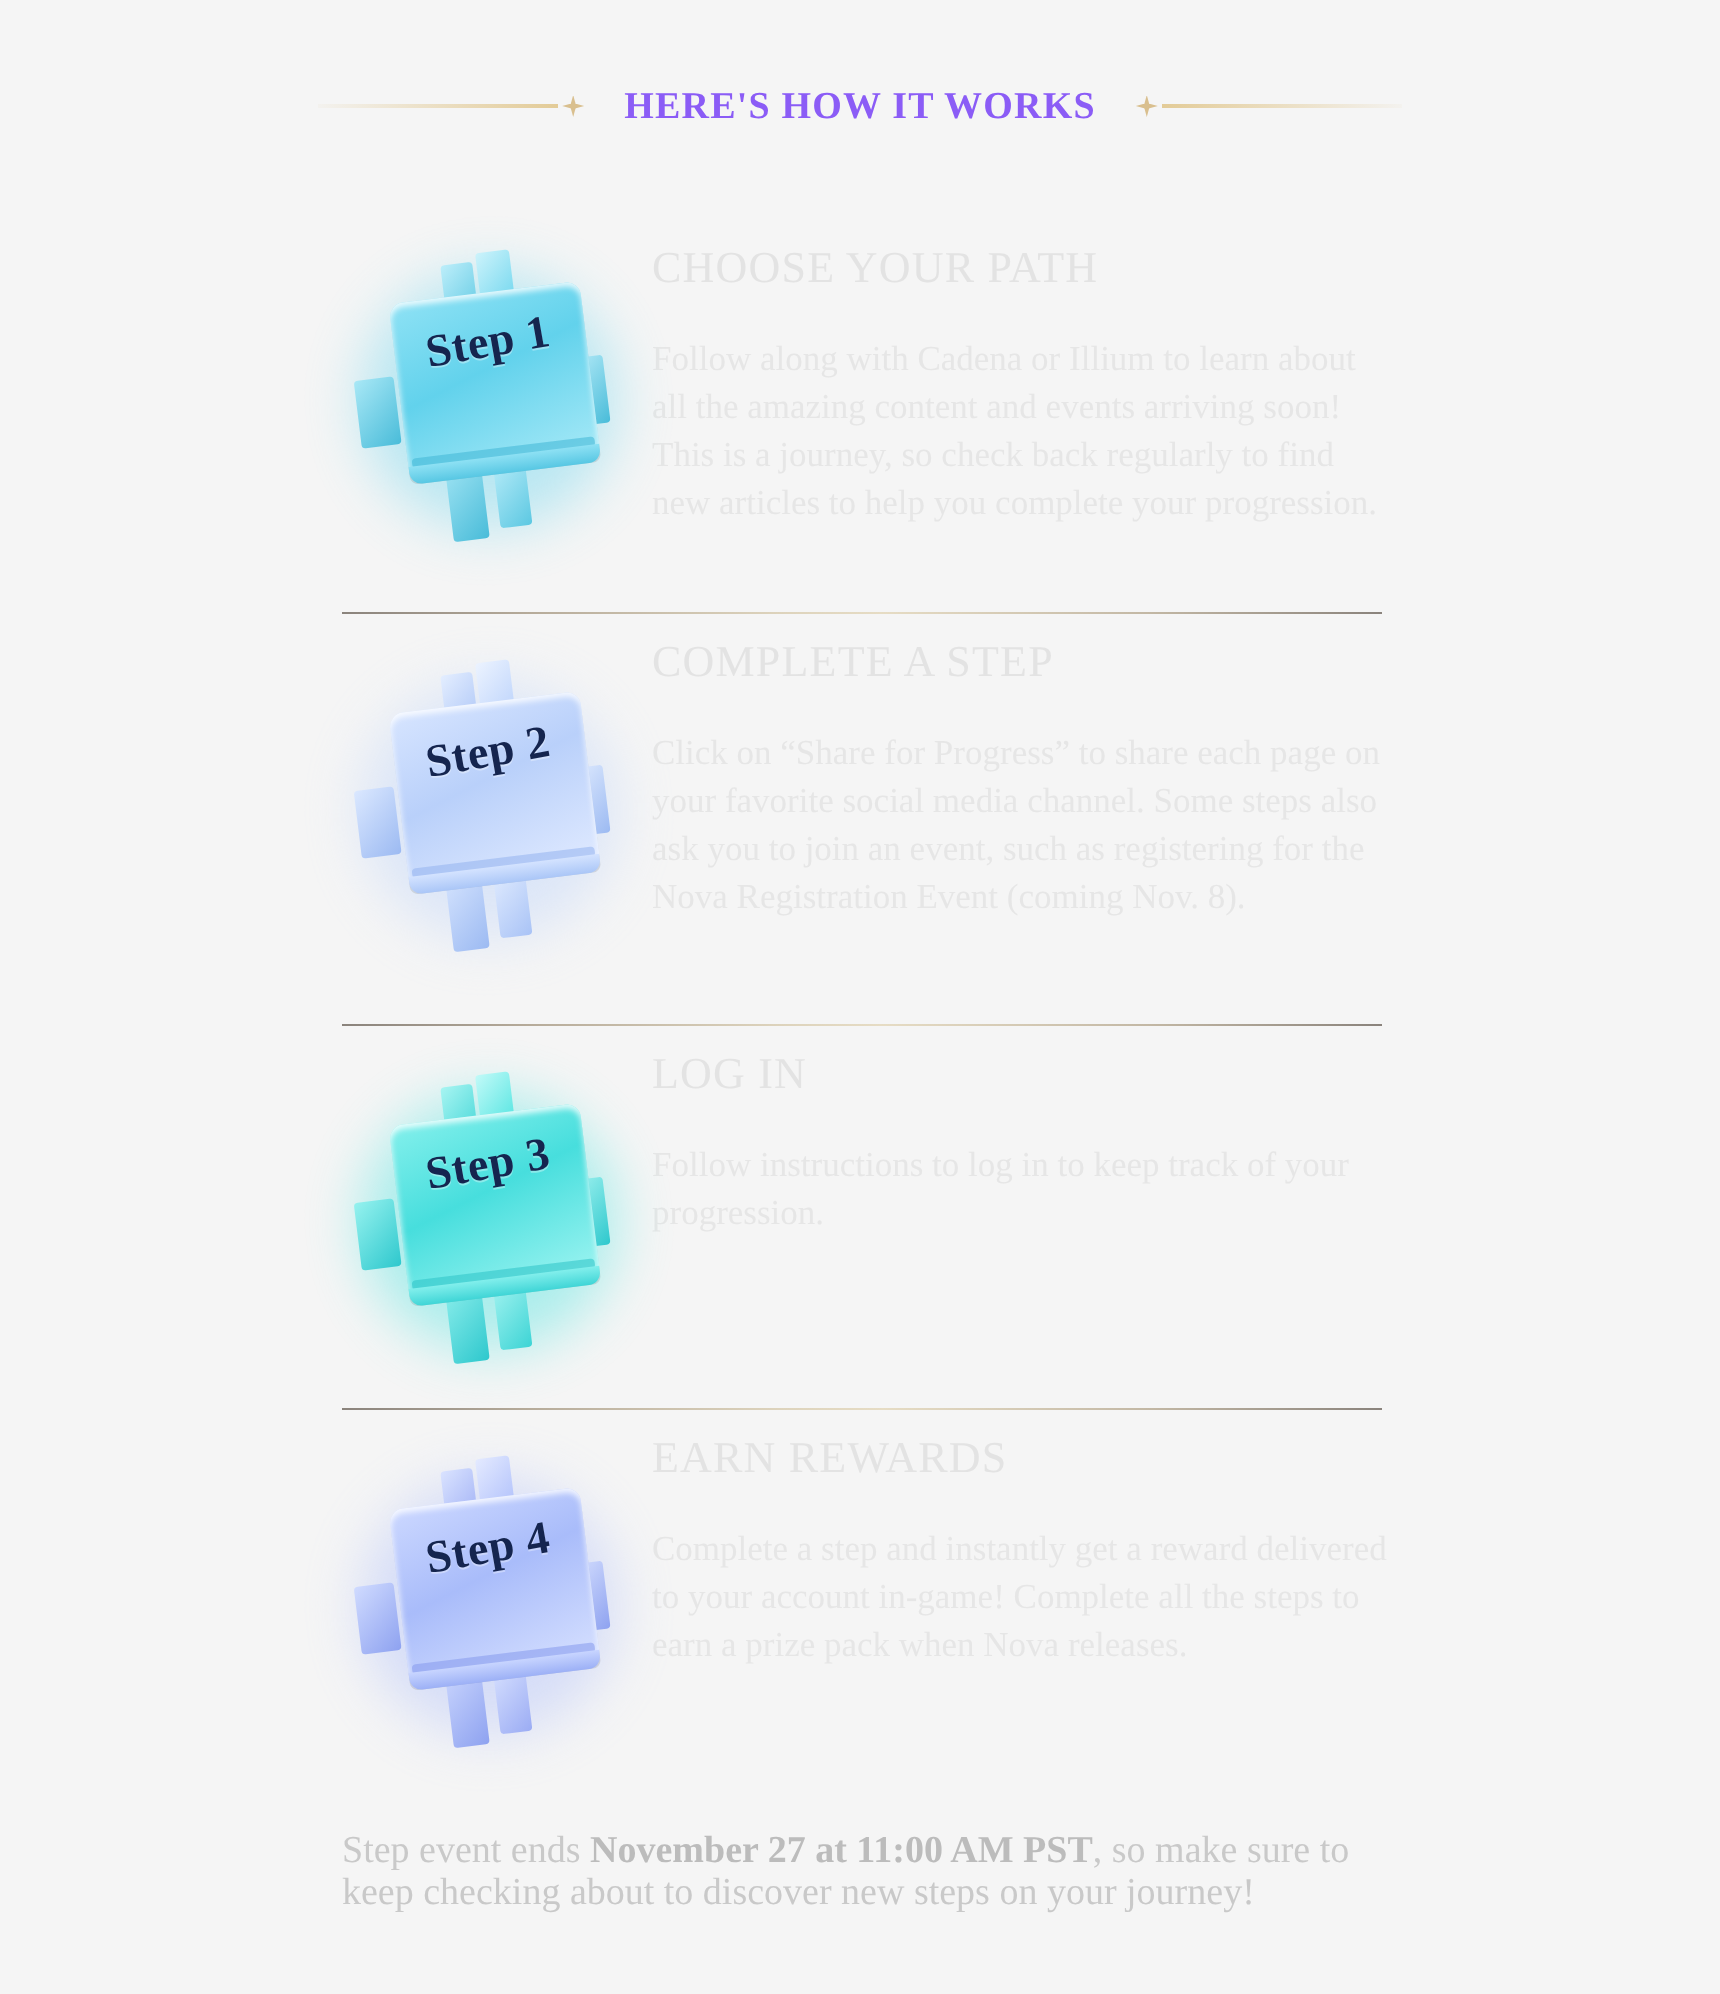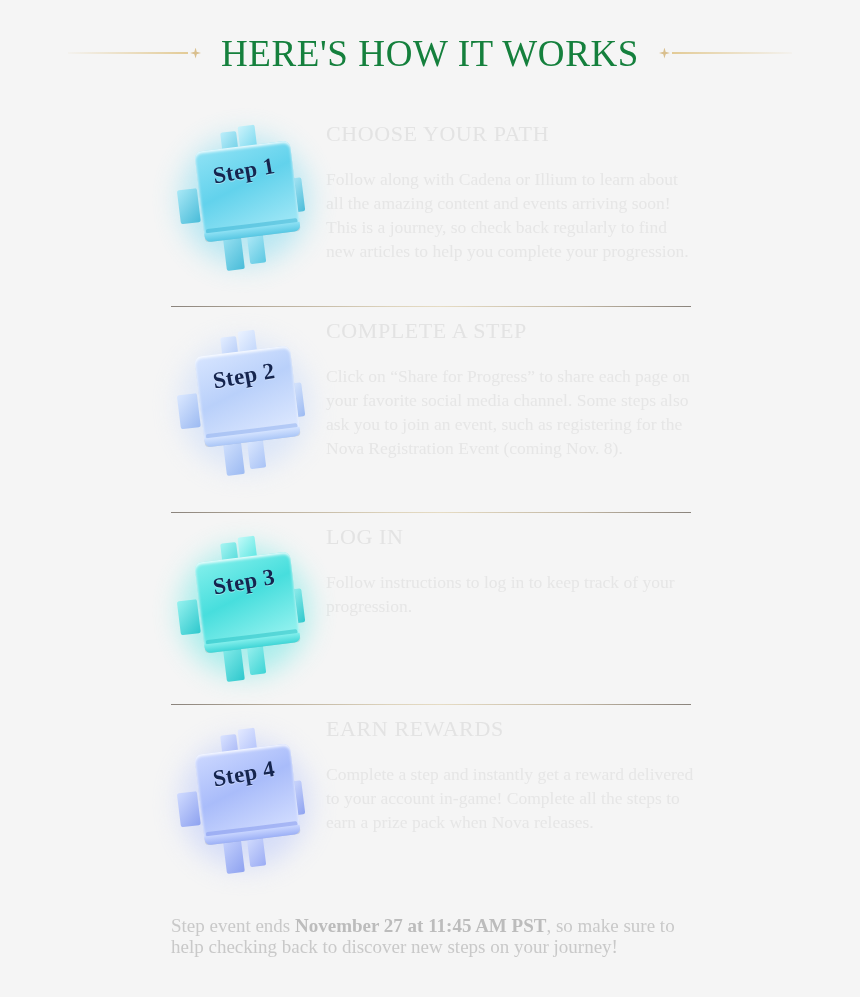--- a/index.html
+++ b/index.html
@@ -68,24 +68,24 @@
   .orn::after {
     top: 50%;
     left: 0;
     height: 3px;
     width: 11px;
     margin-top: -1.5px;
     clip-path: polygon(0% 50%, 50% 0%, 100% 50%, 50% 100%);
   }
   .section-title {
     font-family: "Liberation Serif", "DejaVu Serif", serif;
-    font-weight: normal;
-    font-size: 37px;
+    font-weight: bold;
+    font-size: 19px;
     letter-spacing: 0.6px;
-    color: #15803d;
+    color: #8b5cf6;
     padding: 0 18px;
     white-space: nowrap;
     line-height: 1;
   }
 
   
   .steps {
     position: absolute;
     left: 171px;
     top: 110px;
@@ -325,16 +325,16 @@
       </div>
       <div class="step-body">
         <h3 class="step-heading">EARN REWARDS</h3>
         <p class="step-text">Complete a step and instantly get a reward delivered to your account in-game! Complete all the steps to earn a prize pack when Nova releases.</p>
       </div>
     </div>
 
   </div>
 
   <div class="footer">
-    <span>Step event ends </span><b>November 27 at 11:45 AM PST</b><span>, so make sure to help checking back to discover new steps on your journey!</span>
+    <span>Step event ends </span><b>November 27 at 11:00 AM PST</b><span>, so make sure to keep checking about to discover new steps on your journey!</span>
   </div>
 
 </div>
 
 </body></html>

